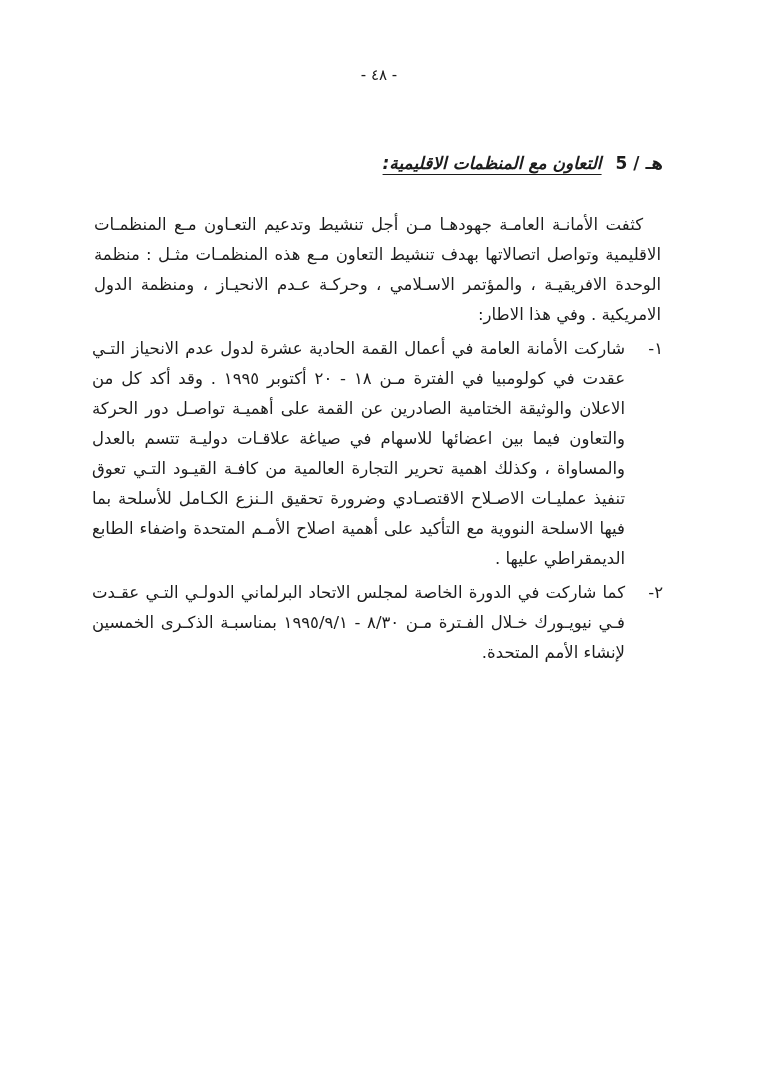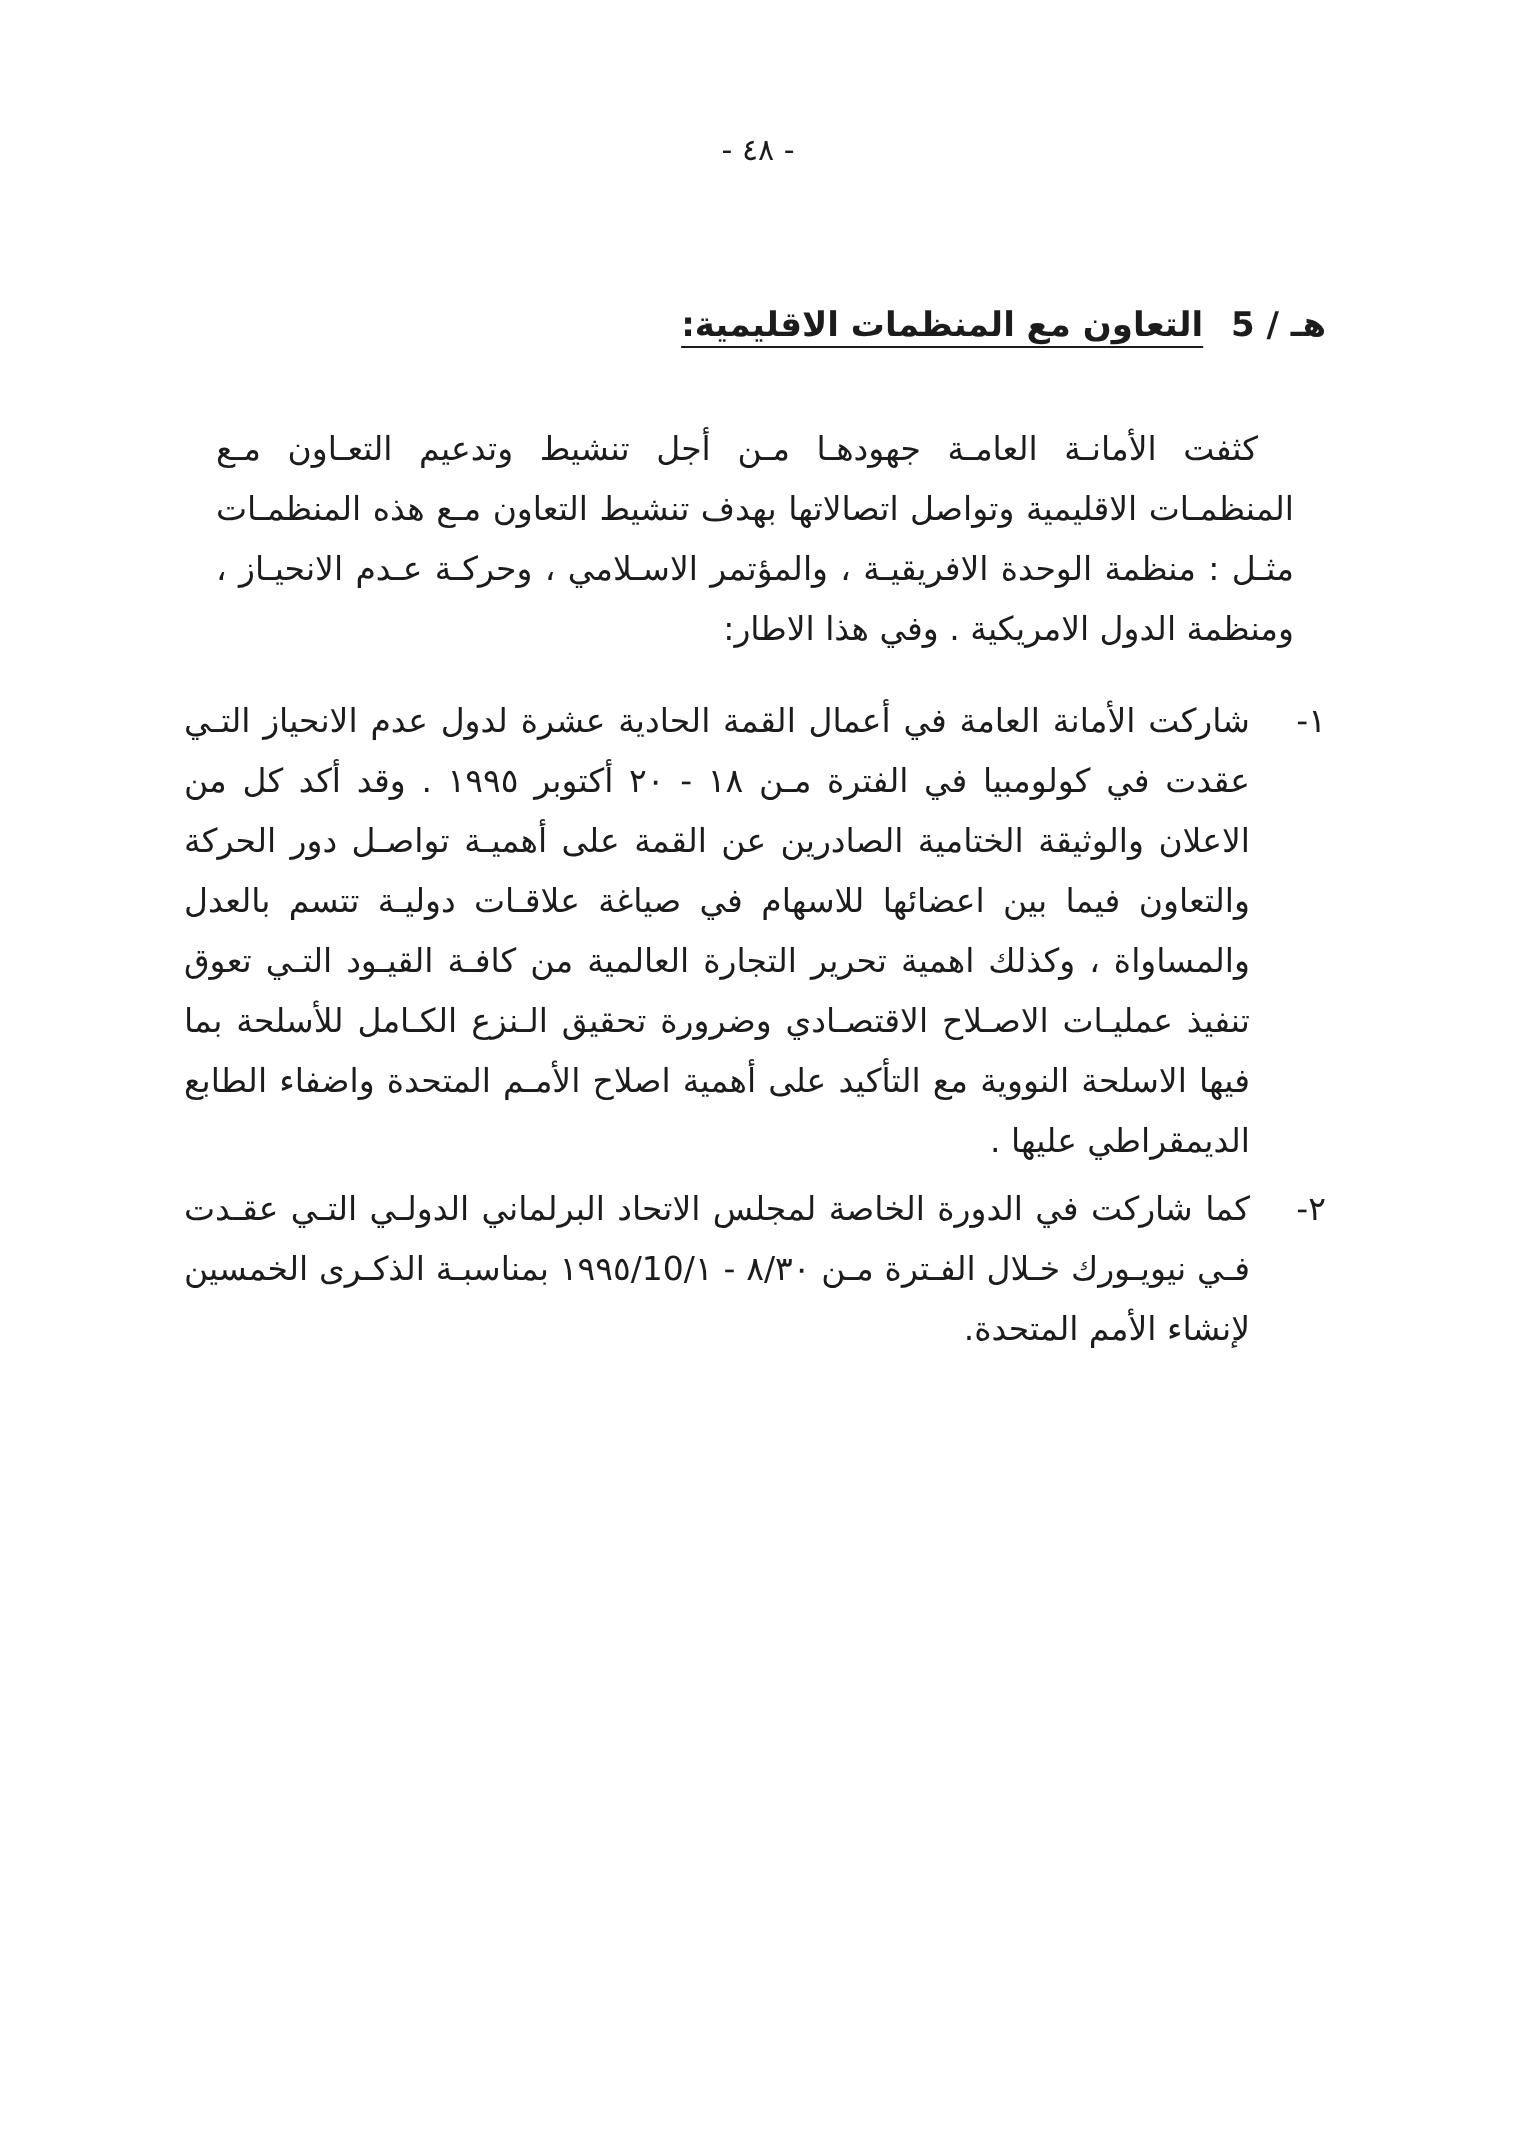--- a/index.html
+++ b/index.html
@@ -45,23 +45,24 @@
     text-align: right;
     margin-bottom: 32px;
     white-space: nowrap;
   }
   .heading-prefix {
     margin-left: 8px;
   }
   .heading-title {
     text-decoration: underline;
     text-underline-offset: 5px;
+    font-style: italic;
   }
   .intro {
-    margin: 16px;
+    margin: 2px;
     text-indent: 18px;
   }
   .item {
     display: flex;
     margin-top: 4px;
   }
   .item .marker {
     flex: 0 0 38px;
   }
   .item .item-text {
@@ -86,17 +87,17 @@
 
     <p class="intro">كثفت الأمانـة العامـة جهودهـا مـن أجل تنشيط وتدعيم التعـاون مـع المنظمـات الاقليمية وتواصل اتصالاتها بهدف تنشيط التعاون مـع هذه المنظمـات مثـل : منظمة الوحدة الافريقيـة ، والمؤتمر الاسـلامي ، وحركـة عـدم الانحيـاز ، ومنظمة الدول الامريكية . وفي هذا الاطار:</p>
 
     <div class="item">
       <span class="marker">١-</span>
       <p class="item-text">شاركت الأمانة العامة في أعمال القمة الحادية عشرة لدول عدم الانحياز التـي عقدت في كولومبيا في الفترة مـن ١٨ - ٢٠ أكتوبر ١٩٩٥ . وقد أكد كل من الاعلان والوثيقة الختامية الصادرين عن القمة على أهميـة تواصـل دور الحركة والتعاون فيما بين اعضائها للاسهام في صياغة علاقـات دوليـة تتسم بالعدل والمساواة ، وكذلك اهمية تحرير التجارة العالمية من كافـة القيـود التـي تعوق تنفيذ عمليـات الاصـلاح الاقتصـادي وضرورة تحقيق الـنزع الكـامل للأسلحة بما فيها الاسلحة النووية مع التأكيد على أهمية اصلاح الأمـم المتحدة واضفاء الطابع الديمقراطي عليها .</p>
     </div>
 
     <div class="item">
       <span class="marker">٢-</span>
-      <p class="item-text">كما شاركت في الدورة الخاصة لمجلس الاتحاد البرلماني الدولـي التـي عقـدت فـي نيويـورك خـلال الفـترة مـن ٨/٣٠ - ١٩٩٥/10/١ بمناسبـة الذكـرى الخمسين لإنشاء الأمم المتحدة.</p>
+      <p class="item-text">كما شاركت في الدورة الخاصة لمجلس الاتحاد البرلماني الدولـي التـي عقـدت فـي نيويـورك خـلال الفـترة مـن ٨/٣٠ - ١٩٩٥/٩/١ بمناسبـة الذكـرى الخمسين لإنشاء الأمم المتحدة.</p>
     </div>
 
   </div>
 </div>
 
 </body></html>

